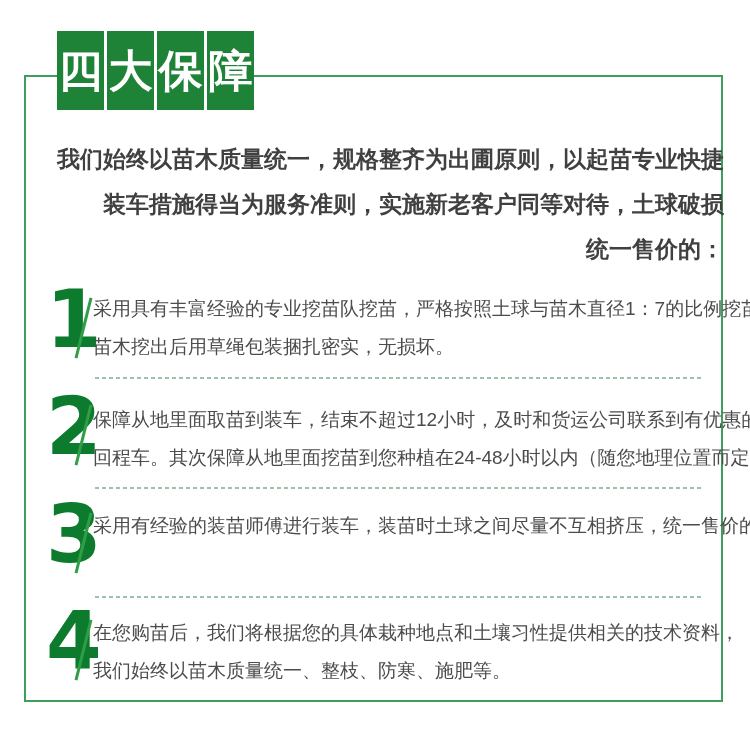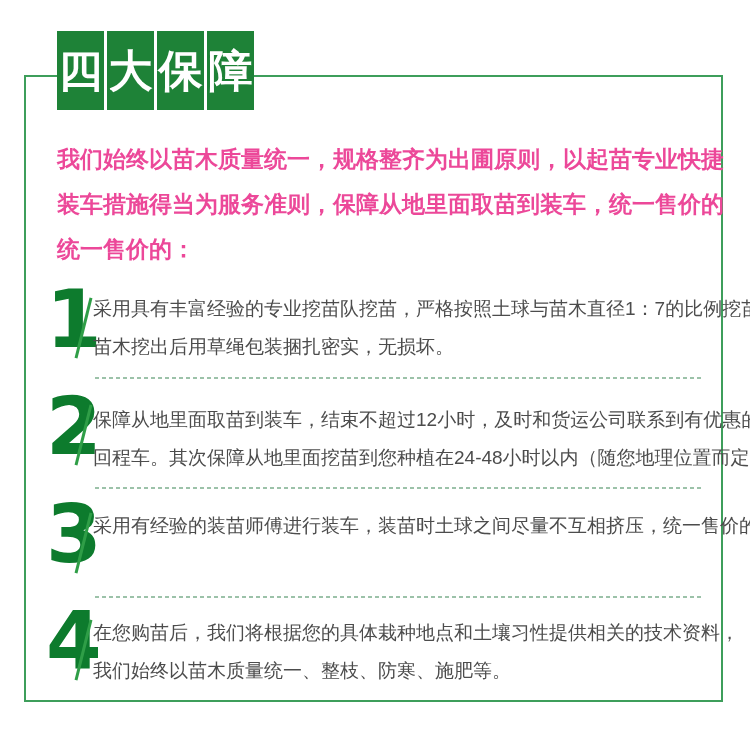--- a/index.html
+++ b/index.html
@@ -13,22 +13,22 @@
   }
   .title-row{
     position:absolute;left:57px;top:31px;display:flex;gap:3px;background:#ffffff;
   }
   .tblock{
     width:47px;height:79px;background:#1e8237;color:#ffffff;
     display:flex;align-items:center;justify-content:center;
     font-size:44px;font-weight:bold;line-height:1;
   }
   .intro{
-    position:absolute;left:57px;top:137px;color:#ec4899;
-    font-size:23px;font-weight:bold;line-height:45px;white-space:nowrap;
+    position:absolute;left:57px;top:137px;color:#404040;
+    font-size:23px;font-weight:bold;line-height:45px;white-space:nowrap;text-align:right;
   }
   .item{position:absolute;left:46px;width:690px;height:100px;}
   .badge{position:absolute;left:0;top:0;width:46px;height:82px;}
   .digit{
     position:absolute;left:0;top:2px;
     font-family:"DejaVu Sans",sans-serif;font-size:80px;line-height:66px;
     font-weight:bold;color:#0d7b2d;letter-spacing:-2px;
   }
   .slash{
     position:absolute;left:36px;top:12px;width:3px;height:62px;
@@ -65,21 +65,21 @@
   <div class="tblock">
     <span>保</span>
   </div>
   <div class="tblock">
     <span>障</span>
   </div>
 </div>
 
 <div class="intro">
   <div>我们始终以苗木质量统一，规格整齐为出圃原则，以起苗专业快捷</div>
-  <div>装车措施得当为服务准则，保障从地里面取苗到装车，统一售价的</div>
+  <div>装车措施得当为服务准则，实施新老客户同等对待，土球破损</div>
   <div>统一售价的：</div>
 </div>
 
 <div class="item" id="item1">
   <div class="badge">
     <div class="digit">1</div>
     <div class="slash"></div>
   </div>
   <div class="itext">
     <div class="iline">采用具有丰富经验的专业挖苗队挖苗，严格按照土球与苗木直径1：7的比例挖苗。</div>

